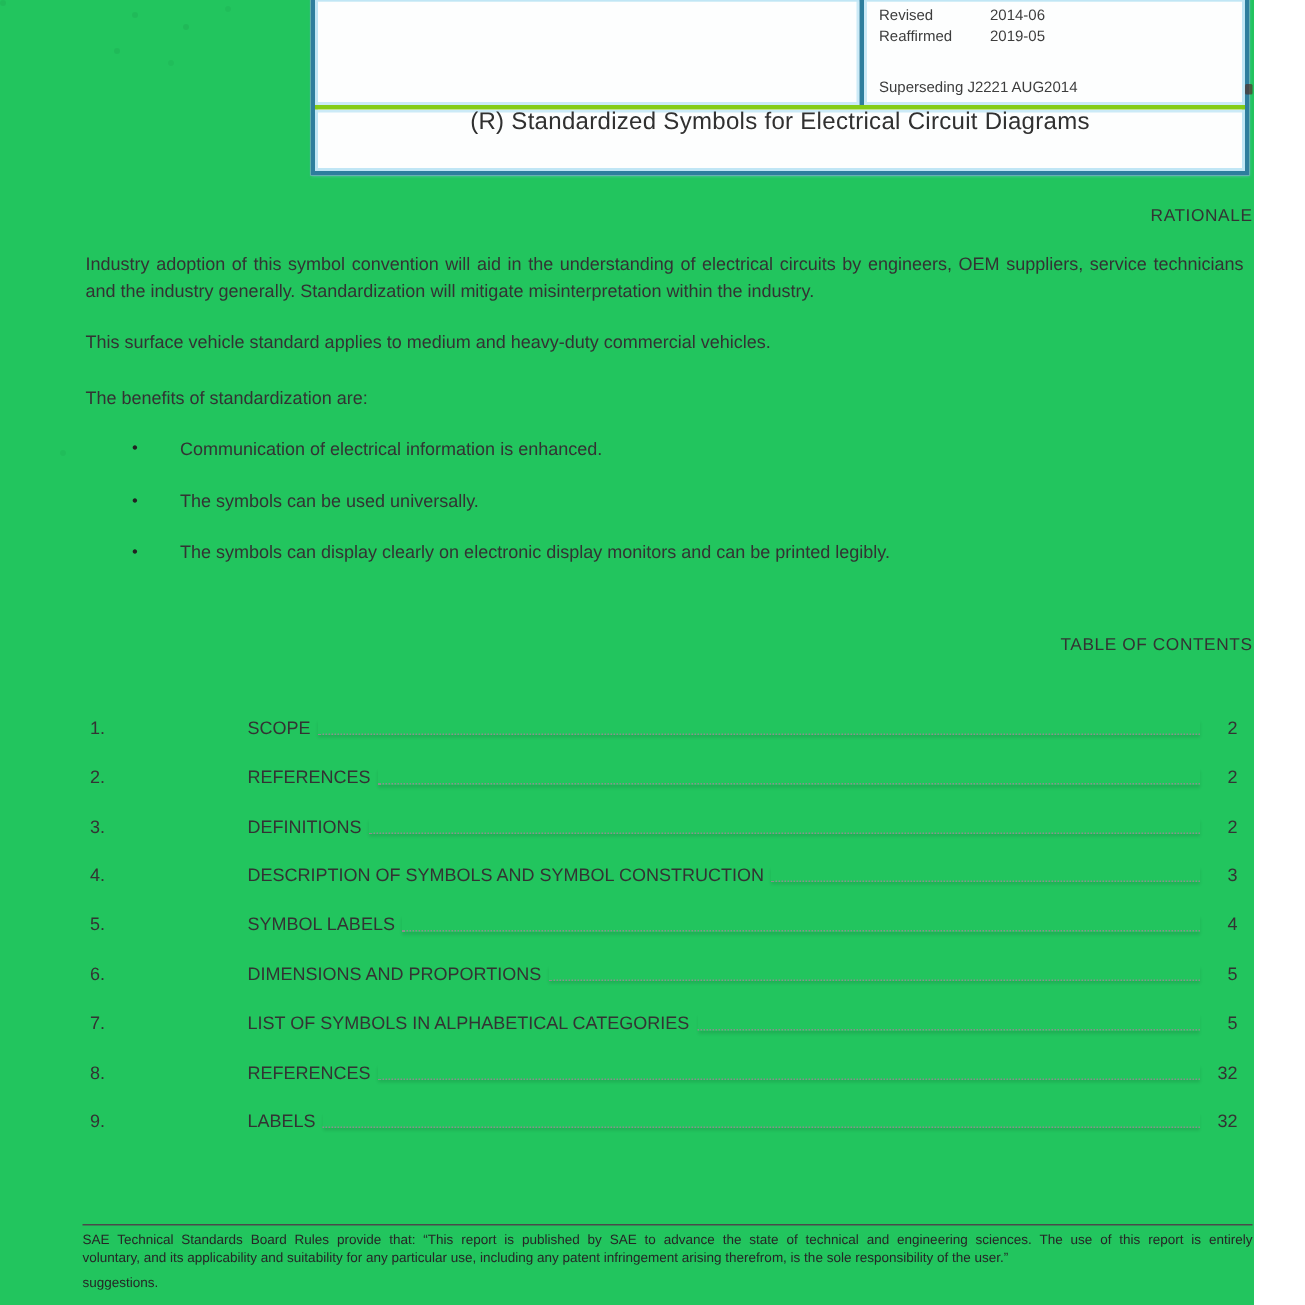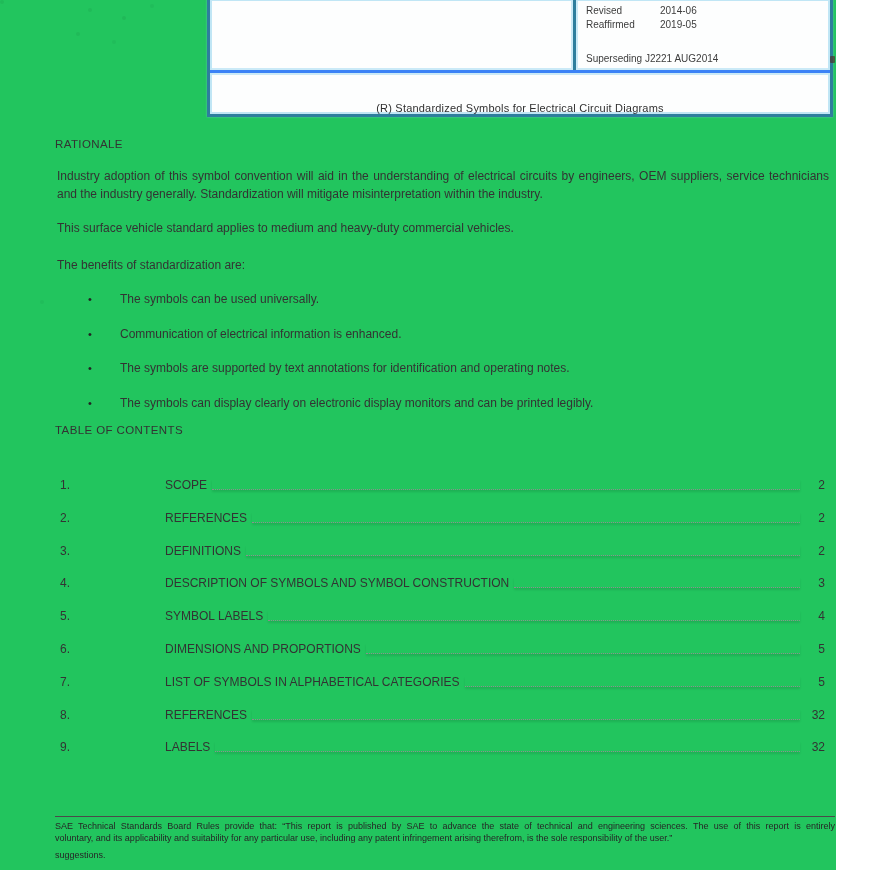--- a/index.html
+++ b/index.html
@@ -19,27 +19,27 @@
   }
   .hrow1{display:flex;height:71px;}
   .hcell-left{width:366px;box-sizing:border-box;border-right:3px solid #2e7e9d;
     box-shadow:inset 0 0 0 2px rgba(190,229,245,.8);}
   .hcell-right{flex:1;padding:5px 8px 4px 10px;box-sizing:border-box;position:relative;
     box-shadow:inset 0 0 0 2px rgba(190,229,245,.8);}
   .hfield{display:flex;font-size:10px;line-height:14px;color:#3d3d3d;}
   .hfield .lbl{width:74px;}
   .superseding{position:absolute;left:10px;bottom:6px;font-size:10px;color:#3d3d3d;text-align:right;}
   .hrow2{
-    border-top:3px solid #3b82f6;height:41px;display:flex;align-items:flex-end;justify-content:center;
-    font-size:11px;color:#303030;letter-spacing:.2px;
+    border-top:3px solid #84cc16;height:41px;display:flex;align-items:flex-start;justify-content:center;
+    font-size:16px;color:#303030;letter-spacing:.2px;
     box-shadow:inset 0 0 0 2px rgba(190,229,245,.8);
   }
   .artifact{position:absolute;left:620px;top:57px;width:5px;height:7px;background:#4e332c;opacity:.7;border-radius:1px;}
   
-  .center-head{position:absolute;left:55px;width:780px;text-align:left;font-size:11.5px;
+  .center-head{position:absolute;left:55px;width:780px;text-align:right;font-size:11.5px;
     letter-spacing:.4px;color:#333;}
   .para{position:absolute;left:57px;width:772px;font-size:12px;line-height:18px;text-align:justify;color:#333;}
   .benefits-list{position:absolute;left:57px;width:772px;margin:0;padding:0;list-style:none;}
   .benefits-list li{position:relative;padding-left:63px;font-size:12px;line-height:18px;margin-bottom:16.5px;color:#333;}
   .benefits-list li::before{content:"\2022";position:absolute;left:31px;top:0;font-size:11px;color:#222;}
   
   .toc{position:absolute;left:60px;width:765px;margin:0;padding:0;list-style:none;}
   .toc li{display:flex;align-items:flex-end;height:12px;margin-bottom:20.8px;font-size:12px;color:#333;}
   .toc .n{width:105px;}
   .toc .t{white-space:nowrap;}
@@ -86,23 +86,22 @@
     </div>
     <div class="artifact"></div>
   </div>
 
   <div class="center-head" style="top:138px">RATIONALE</div>
   <div class="para" style="top:219px">This surface vehicle standard applies to medium and heavy-duty commercial vehicles.</div>
   <div class="para" style="top:167px">Industry adoption of this symbol convention will aid in the understanding of electrical circuits by engineers, OEM suppliers, service technicians and the industry generally.  Standardization will mitigate misinterpretation within the industry.</div>
   <div class="para" style="top:256px">The benefits of standardization are:</div>
 
   <ul class="benefits-list" style="top:290px">
+    <li>Communication of electrical information is enhanced.</li>
     <li>The symbols can be used universally.</li>
-    <li>Communication of electrical information is enhanced.</li>
-    <li>The symbols are supported by text annotations for identification and operating notes.</li>
     <li>The symbols can display clearly on electronic display monitors and can be printed legibly.</li>
   </ul>
 
   <div class="center-head" style="top:424px">TABLE OF CONTENTS</div>
 
   <ul class="toc" style="top:480px">
     <li>
       <span class="n">1.</span>
       <span class="t">SCOPE</span>
       <span class="leader"></span>

